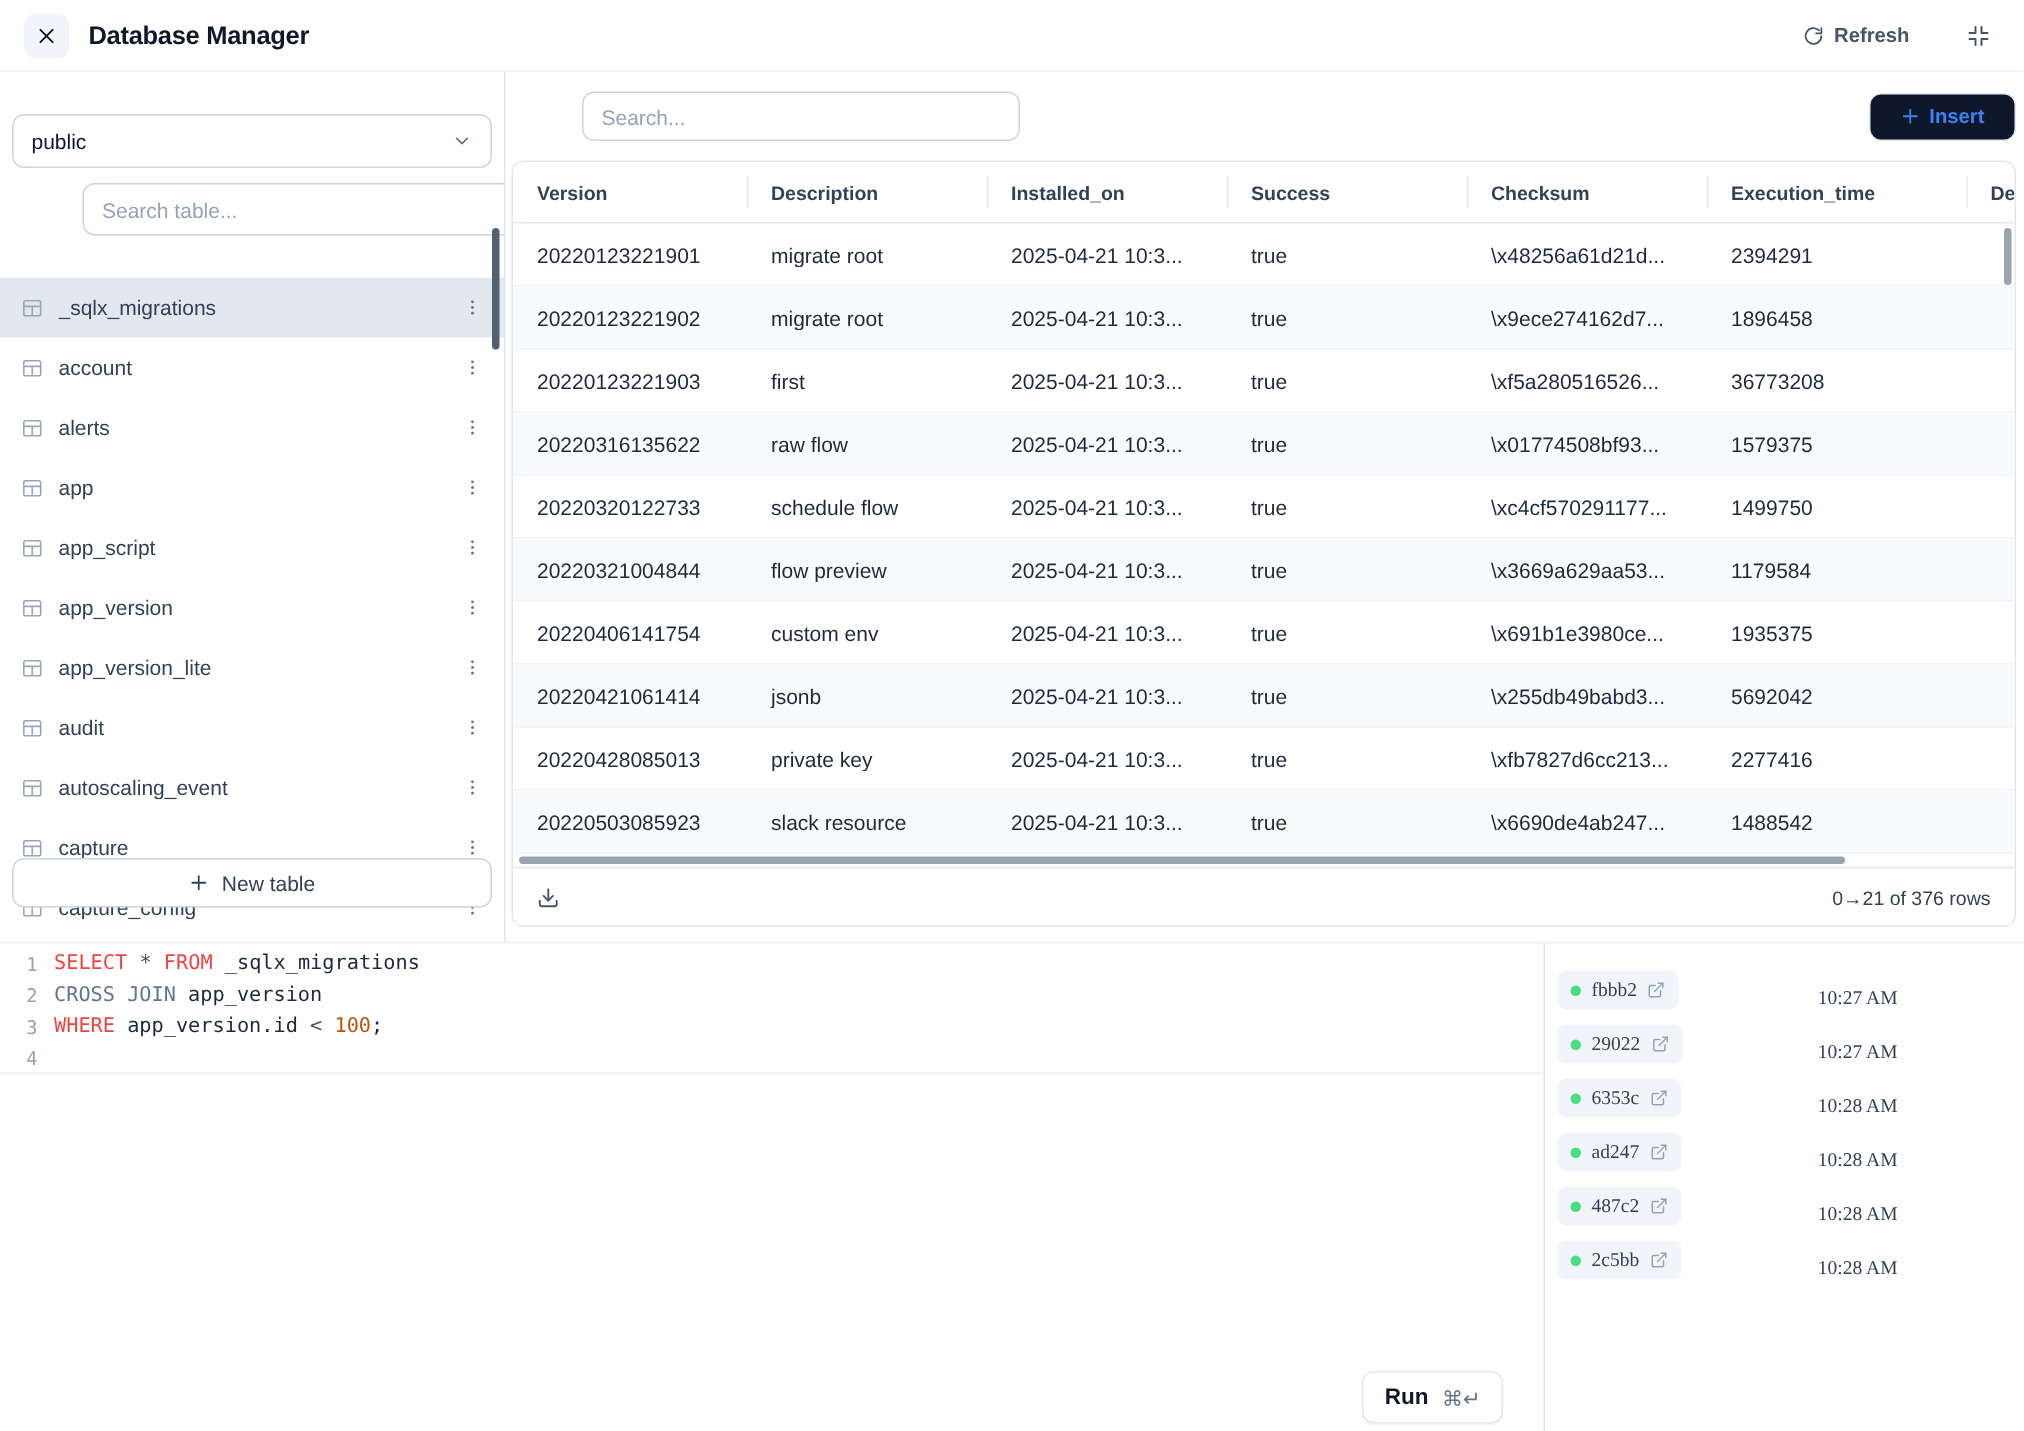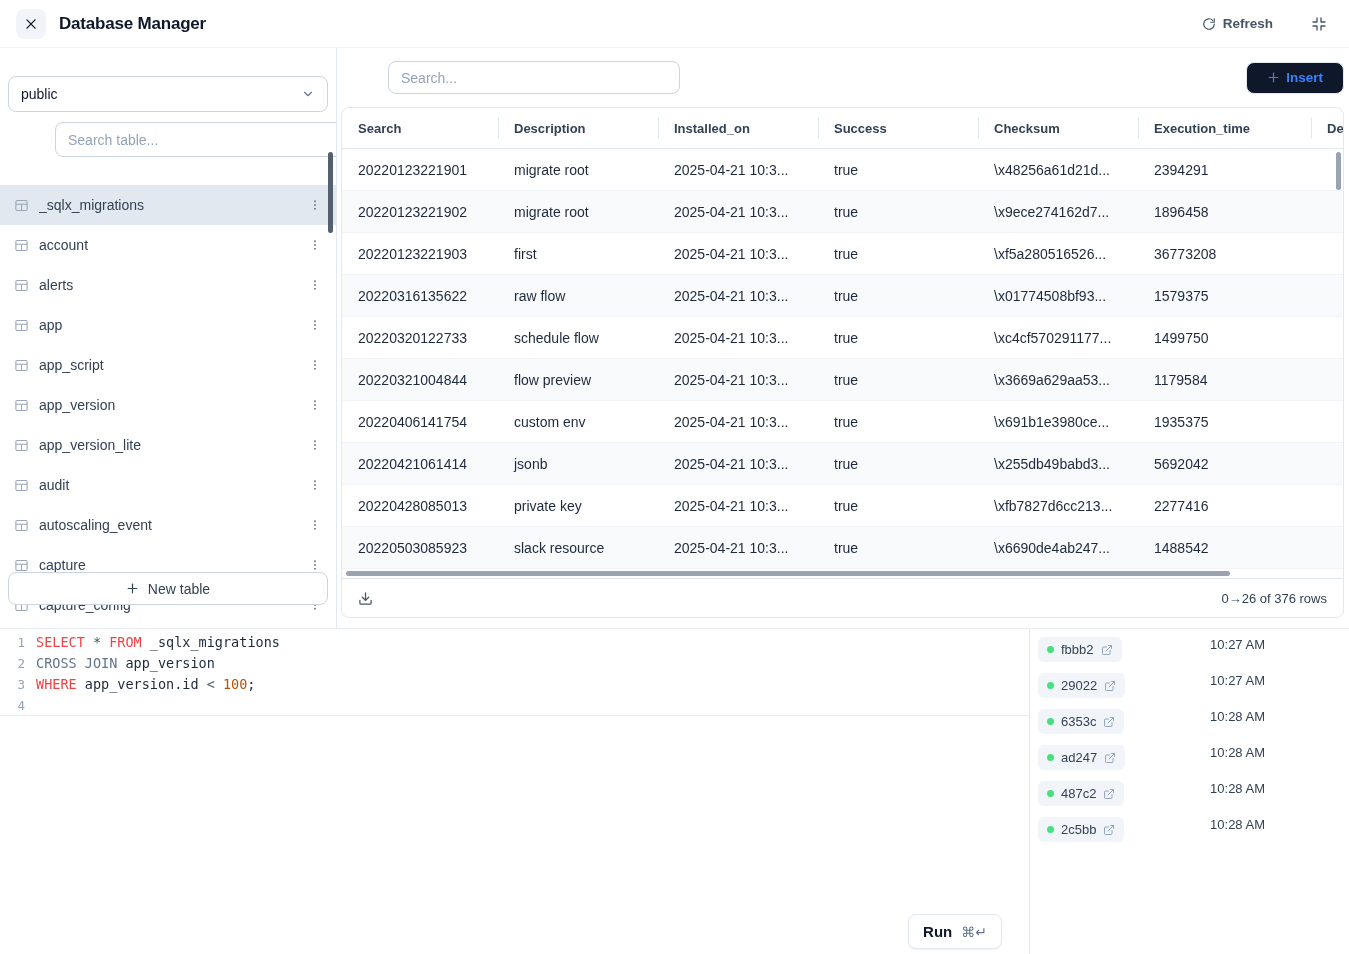--- a/index.html
+++ b/index.html
@@ -70,21 +70,21 @@
   .tok-kw { color:#ef4444; }
   .tok-kw2 { color:#64748b; }
   .tok-num { color:#b45309; }
   .tok-op { color:#475569; }
   .tok-p { color:#1e293b; }
   .run-btn { position:absolute; right:27px; bottom:5px; height:35px; display:flex; align-items:center; gap:9px; padding:0 14px; background:#fff; border:1px solid #e2e8f0; border-radius:8px; box-shadow:0 1px 2px rgba(15,23,42,.06); font-family:"Liberation Sans",sans-serif; }
   .run-label { font-size:15px; font-weight:700; color:#0f172a; }
   .run-shortcut { font-size:14px; color:#64748b; }
 
   .history { flex:1; padding-top:8px; }
-  .hist-row { height:36px; display:flex; align-items:flex-start; justify-content:space-between; padding:0 84px 0 8px; }
+  .hist-row { height:36px; display:flex; align-items:flex-end; justify-content:space-between; padding:0 84px 0 8px;font-family:Liberation Serif, serif; }
   .hist-pill { display:flex; align-items:center; gap:7px; background:#f1f5f9; border-radius:6px; padding:5px 9px; cursor:pointer; }
   .dot { width:7px; height:7px; border-radius:50%; background:#4ade80; flex:none; }
   .hist-id { font-size:13px; color:#334155; }
   .ext { display:flex; align-items:center; }
   .hist-time { font-size:13px; color:#334155; }
 </style>
 </head>
 <body>
 
 <header class="topbar">
@@ -348,21 +348,21 @@
               <line x1="12" y1="4" x2="12" y2="20"></line>
               <line x1="4" y1="12" x2="20" y2="12"></line>
             </svg>
         </span>
         <span>Insert</span>
       </button>
     </div>
 
     <div class="grid">
       <div class="grid-header" id="grid-header">
-          <div class="gh-cell">Search</div>
+          <div class="gh-cell">Version</div>
           <div class="gh-cell">Description</div>
           <div class="gh-cell">Installed_on</div>
           <div class="gh-cell">Success</div>
           <div class="gh-cell">Checksum</div>
           <div class="gh-cell">Execution_time</div>
           <div class="gh-cell">Deleted</div>
         </div>
       <div class="grid-body" id="grid-body">
           <div class="grid-row">
             <div class="g-cell">20220123221901</div>
@@ -462,21 +462,21 @@
       <div class="grid-footer">
         <button class="dl-btn">
           <span style="display:flex">
             <svg width="15" height="15" viewBox="0 0 24 24" fill="none" stroke="#475569" stroke-width="2" stroke-linecap="round" stroke-linejoin="round">
                 <path d="M21 15v4a2 2 0 0 1-2 2H5a2 2 0 0 1-2-2v-4"></path>
                 <polyline points="7 10 12 15 17 10"></polyline>
                 <line x1="12" y1="3" x2="12" y2="15"></line>
               </svg>
           </span>
         </button>
-        <span class="rows-info">0→26 of 376 rows</span>
+        <span class="rows-info">0→21 of 376 rows</span>
       </div>
     </div>
   </section>
 </div>
 
 <div class="bottom">
   <section class="editor">
     <div id="editor-lines">
         <div class="code-line">
           <span class="gutter">1</span>

